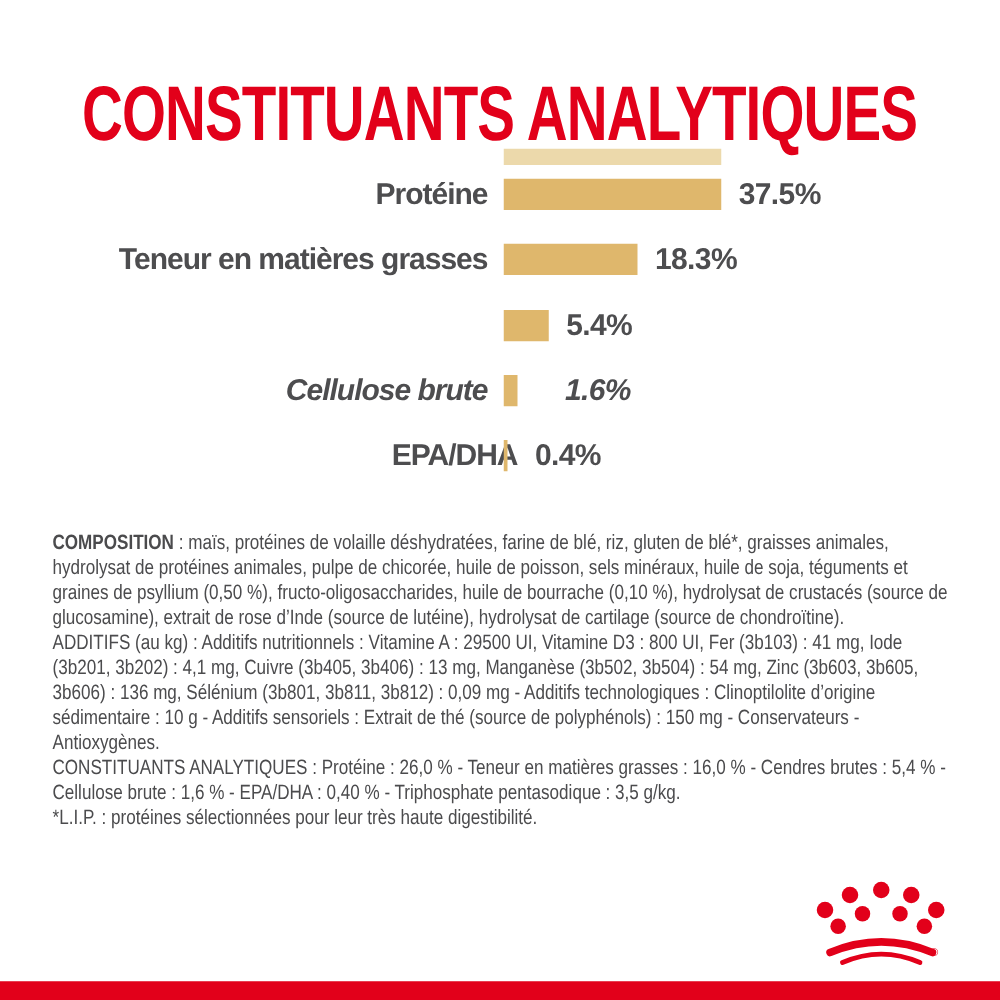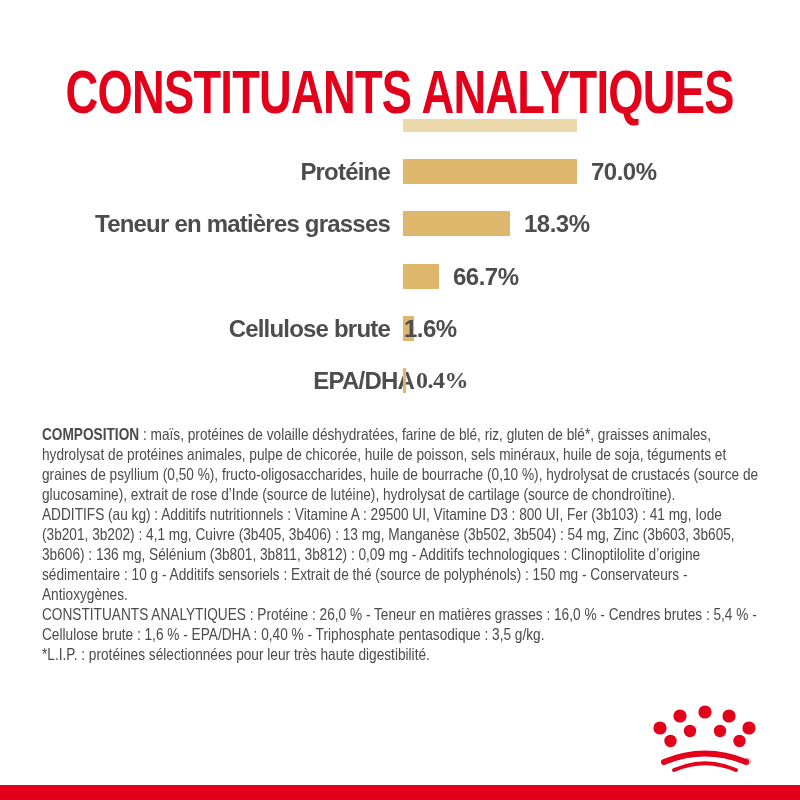--- a/index.html
+++ b/index.html
@@ -18,35 +18,35 @@
     white-space:nowrap; transform:scaleX(0.73); transform-origin:center;
     letter-spacing:-1px;
   }
 
   
   .chart { position:absolute; left:0; top:0; width:800px; height:400px; }
   .bar-fragment {
     position:absolute; left:403px; top:119px; width:174px; height:13px;
     background:#ECD9AB;
   }
-  .row { position:absolute; left:0; width:800px; height:25px;margin-top:16px; }
+  .row { position:absolute; left:0; width:800px; height:25px; }
   .row .label {
     position:absolute; right:410px; top:0; line-height:25px;
     font-weight:bold; font-size:24px; color:#4D4D4F;
     white-space:nowrap; letter-spacing:-0.8px;
   }
   .row .bar {
     position:absolute; left:403px; top:0; height:25px; background:#DFB76C;
   }
   .row .val {
     position:absolute; top:0; line-height:25px; font-weight:bold;
     font-size:24px; color:#4D4D4F; white-space:nowrap; letter-spacing:-0.5px;
   }
   .row-0 { top:143px; } .row-1 { top:195px;text-align:right; } .row-2 { top:248px; }
-  .row-3 { top:300px; } .row-4 { top:352px;padding-left:24px; }
+  .row-3 { top:300px;font-style:italic; } .row-4 { top:352px;padding-left:24px; }
 
   
   .body-text {
     position:absolute; left:42px; top:424px; width:866px;
     transform:scaleX(0.828); transform-origin:left top;
     font-size:16.5px; line-height:20px; color:#4B4B4D;
   }
   .body-text p { margin:0; padding:0; }
   .body-text .lead { font-weight:bold; }
 
@@ -65,40 +65,40 @@
   <div class="title-wrap">
     <div class="title">CONSTITUANTS ANALYTIQUES</div>
   </div>
 
   <div class="chart">
     <div class="bar-fragment"></div>
 
     <div class="row row-0">
       <span class="label">Protéine</span>
       <span class="bar" style="width: 174px;"></span>
-      <span class="val" style="left: 591px;">70.0%</span>
+      <span class="val" style="left: 591px;">37.5%</span>
     </div>
     <div class="row row-1">
       <span class="label">Teneur en matières grasses</span>
       <span class="bar" style="width: 107px;"></span>
       <span class="val" style="left: 524px;">18.3%</span>
     </div>
     <div class="row row-2">
       <span class="bar" style="width: 36px;"></span>
-      <span class="val" style="left: 453px;">66.7%</span>
+      <span class="val" style="left: 453px;">5.4%</span>
     </div>
     <div class="row row-3">
       <span class="label">Cellulose brute</span>
       <span class="bar" style="width: 11px;"></span>
-      <span class="val" style="left: 404px;">1.6%</span>
+      <span class="val" style="left: 452px;">1.6%</span>
     </div>
     <div class="row row-4">
       <span class="label">EPA/DHA</span>
       <span class="bar" style="width: 3px;"></span>
-      <span class="val" style="left: 416px; font-family: Liberation Serif, serif;">0.4%</span>
+      <span class="val" style="left: 428px;">0.4%</span>
     </div>
   </div>
 
   <div class="body-text">
     <p><span class="lead">COMPOSITION</span><span> : maïs, protéines de volaille déshydratées, farine de blé, riz, gluten de blé*, graisses animales, hydrolysat de protéines animales, pulpe de chicorée, huile de poisson, sels minéraux, huile de soja, téguments et graines de psyllium (0,50 %), fructo-oligosaccharides, huile de bourrache (0,10 %), hydrolysat de crustacés (source de glucosamine), extrait de rose d’Inde (source de lutéine), hydrolysat de cartilage (source de chondroïtine).</span></p>
     <p>ADDITIFS (au kg) : Additifs nutritionnels : Vitamine A : 29500 UI, Vitamine D3 : 800 UI, Fer (3b103) : 41 mg, Iode (3b201, 3b202) : 4,1 mg, Cuivre (3b405, 3b406) : 13 mg, Manganèse (3b502, 3b504) : 54 mg, Zinc (3b603, 3b605, 3b606) : 136 mg, Sélénium (3b801, 3b811, 3b812) : 0,09 mg - Additifs technologiques : Clinoptilolite d’origine sédimentaire : 10 g - Additifs sensoriels : Extrait de thé (source de polyphénols) : 150 mg - Conservateurs - Antioxygènes.</p>
     <p>CONSTITUANTS ANALYTIQUES : Protéine : 26,0 % - Teneur en matières grasses : 16,0 % - Cendres brutes : 5,4 % - Cellulose brute : 1,6 % - EPA/DHA : 0,40 % - Triphosphate pentasodique : 3,5 g/kg.</p>
     <p>*L.I.P. : protéines sélectionnées pour leur très haute digestibilité.</p>
   </div>
 

